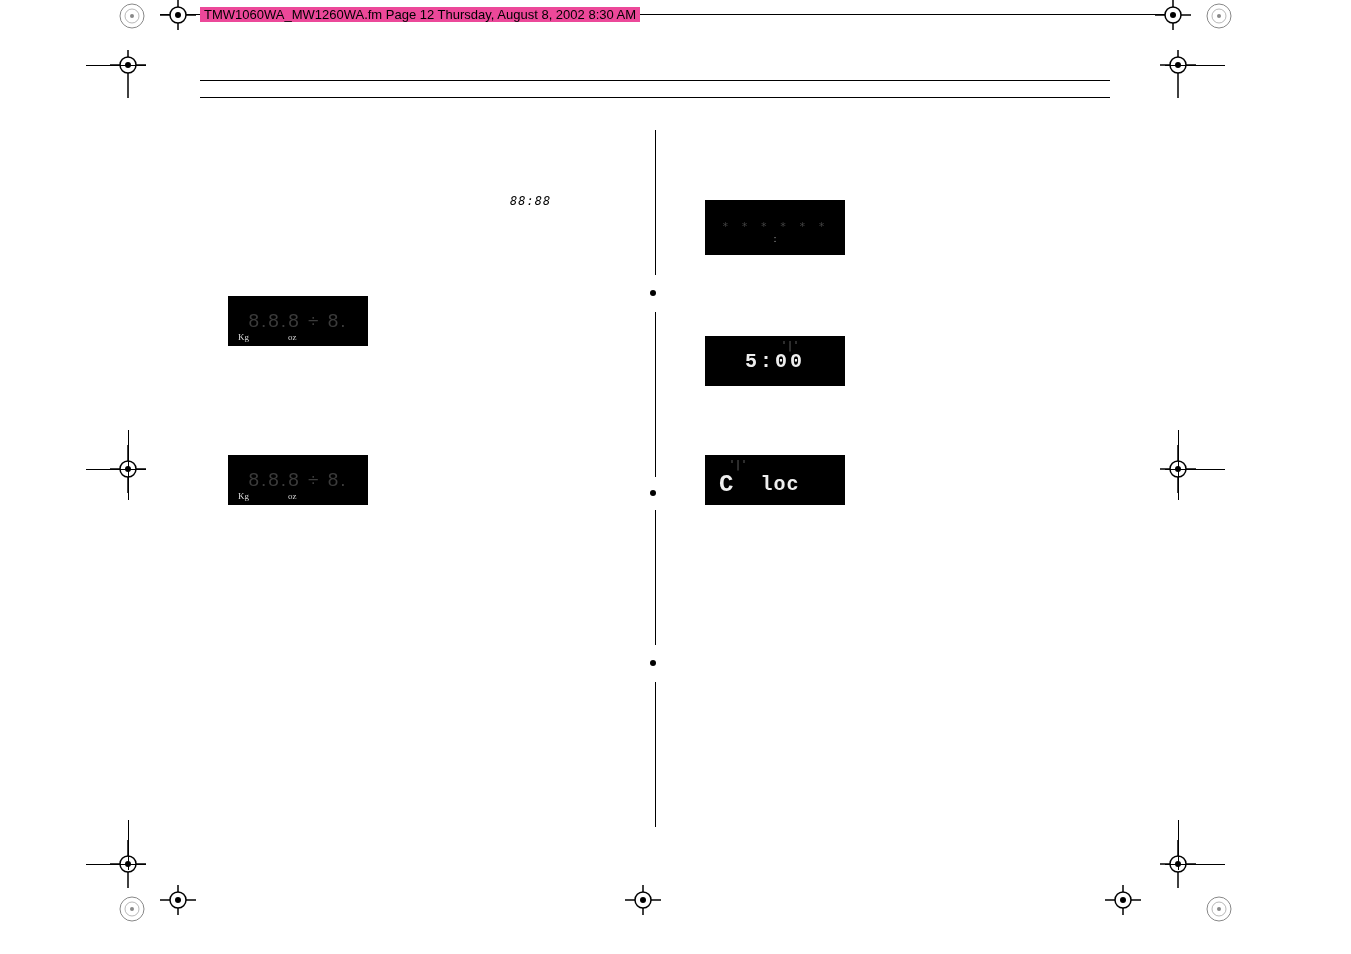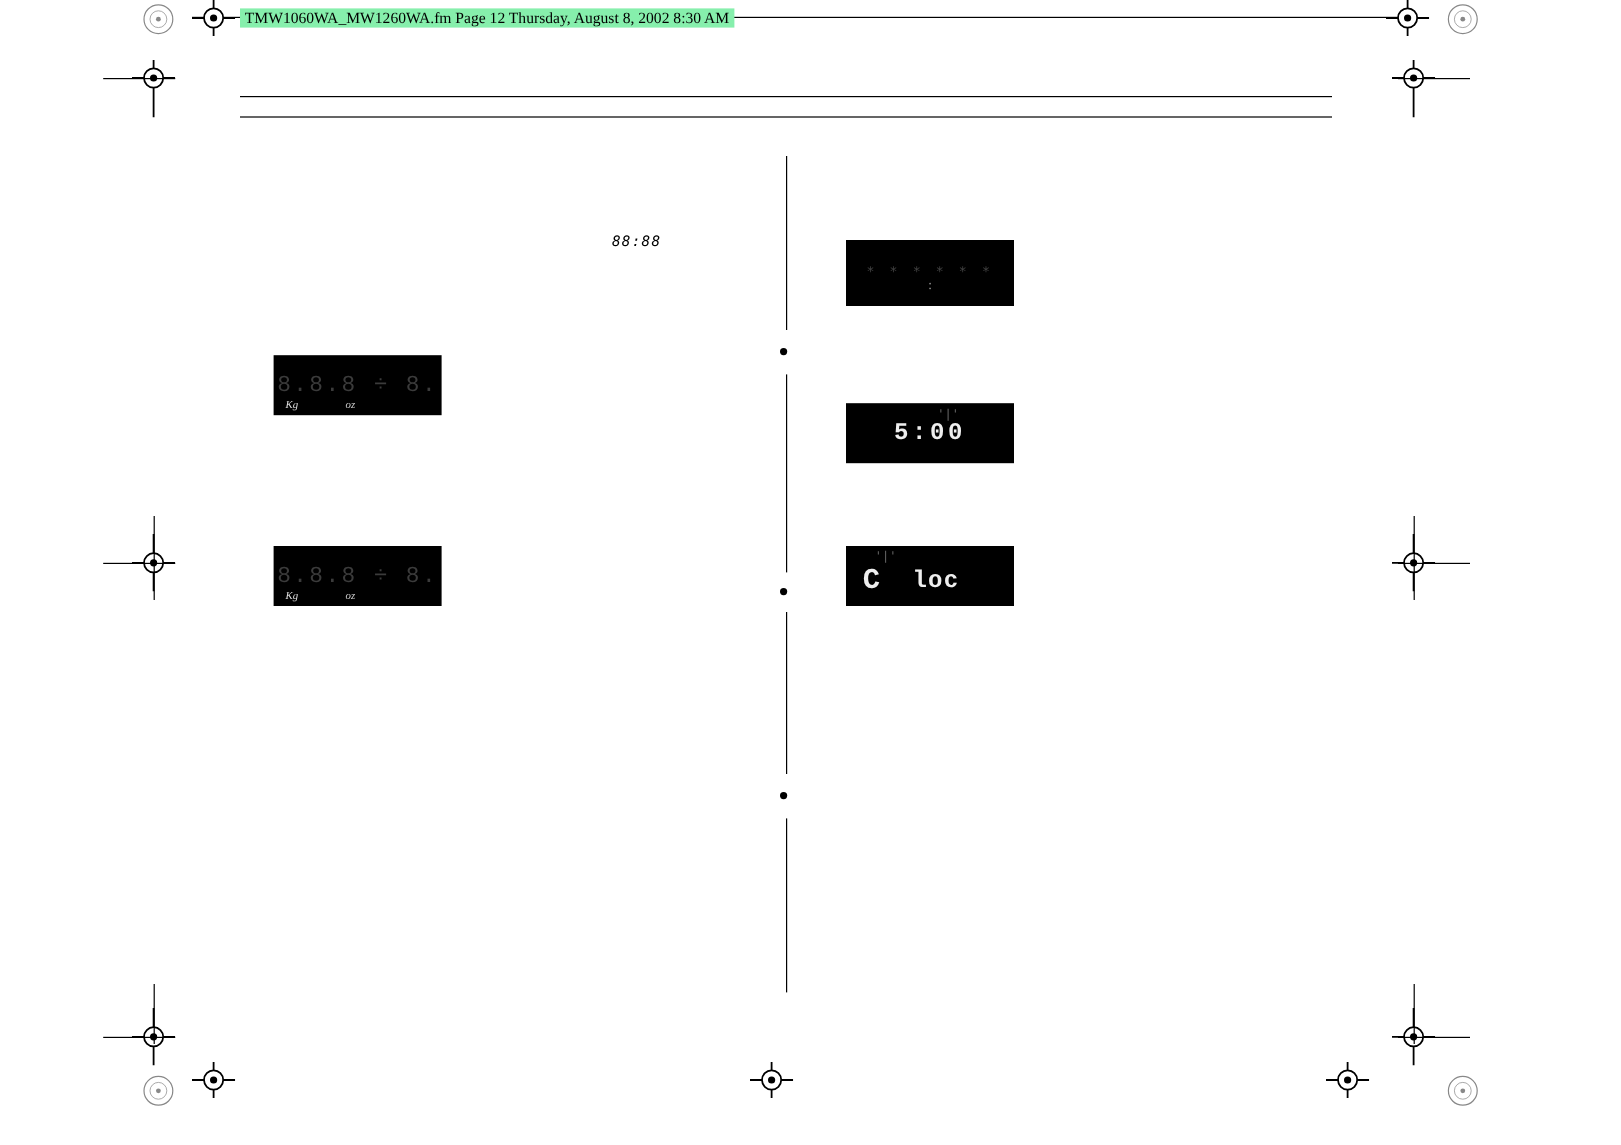--- a/index.html
+++ b/index.html
@@ -1,39 +1,39 @@
 <!DOCTYPE html>
 <html><head>
 <meta charset="utf-8">
 <style>
   html,body{margin:0;padding:0;background:#fff;font-family:"Times New Roman",serif;color:#000;}
   .page{position:relative;width:1351px;height:954px;}
   .header-line{position:absolute;left:160px;top:14px;width:1020px;height:1px;background:#000;}
-  .header-text{position:absolute;left:200px;top:7px;font-size:13px;font-family:Liberation Serif, serif;background:#86efac;padding:0 4px;}
+  .header-text{position:absolute;left:200px;top:7px;font-size:13px;font-family:Liberation Sans, sans-serif;background:#ec4899;padding:0 4px;}
   
   .reg{position:absolute;}
   .reg .circ-outer{stroke:#888;fill:none;stroke-width:1;}
   .reg .circ-inner{stroke:#888;fill:none;stroke-width:0.6;}
   .cross{position:absolute;}
   .cross svg line{stroke:#000;stroke-width:1.5;}
   .cross svg circle.fill{fill:#000;}
   .cross svg circle.open{fill:#fff;stroke:#000;stroke-width:1.5;}
   .hline{position:absolute;height:1px;background:#000;}
   .vline{position:absolute;width:1px;background:#000;}
   
   .rule-a{position:absolute;left:200px;top:80px;width:910px;height:1px;background:#000;}
   .rule-b{position:absolute;left:200px;top:97px;width:910px;height:1px;background:#000;}
   
   .cv{position:absolute;left:655px;width:1px;background:#000;}
   .bullet{position:absolute;left:650px;width:6px;height:6px;border-radius:50%;background:#000;}
   
   .lcd{position:absolute;background:#000;color:#cfcfcf;display:flex;align-items:center;justify-content:center;}
-  .lcd .main{font-family:Liberation Mono, monospace;letter-spacing:2px;}
+  .lcd .main{font-family:Liberation Sans, sans-serif;letter-spacing:2px;}
   .seven{font-family:"Courier New",monospace;font-weight:bold;letter-spacing:3px;}
-  .sml{font-size:9px;color:#cfcfcf;position:absolute;font-style:italic;}
+  .sml{font-size:9px;color:#cfcfcf;position:absolute;}
   .tiny-seg{color:#444;font-size:11px;letter-spacing:3px;font-family:monospace;}
   .ant{position:absolute;top:4px;font-family:monospace;color:#666;font-size:10px;letter-spacing:0;}
   .faded{color:#3b3b3b;}
 </style>
 </head>
 <body>
 
 <div class="page">
 
   <div class="header-line"></div>

